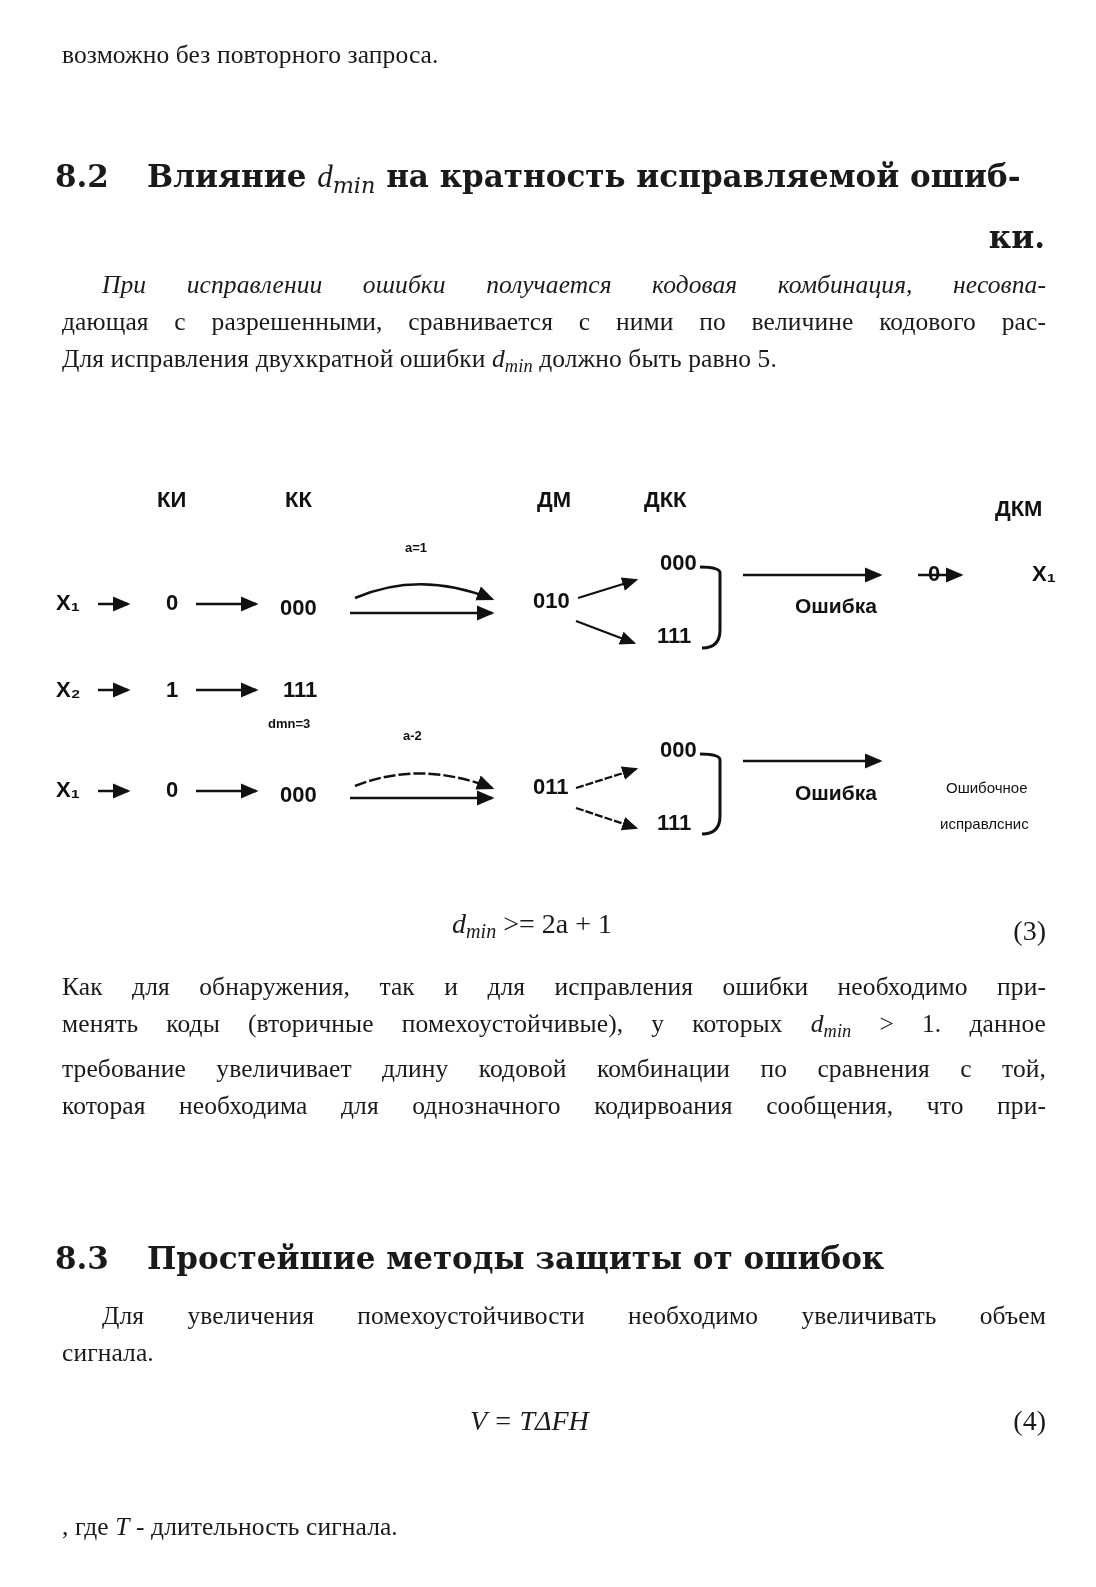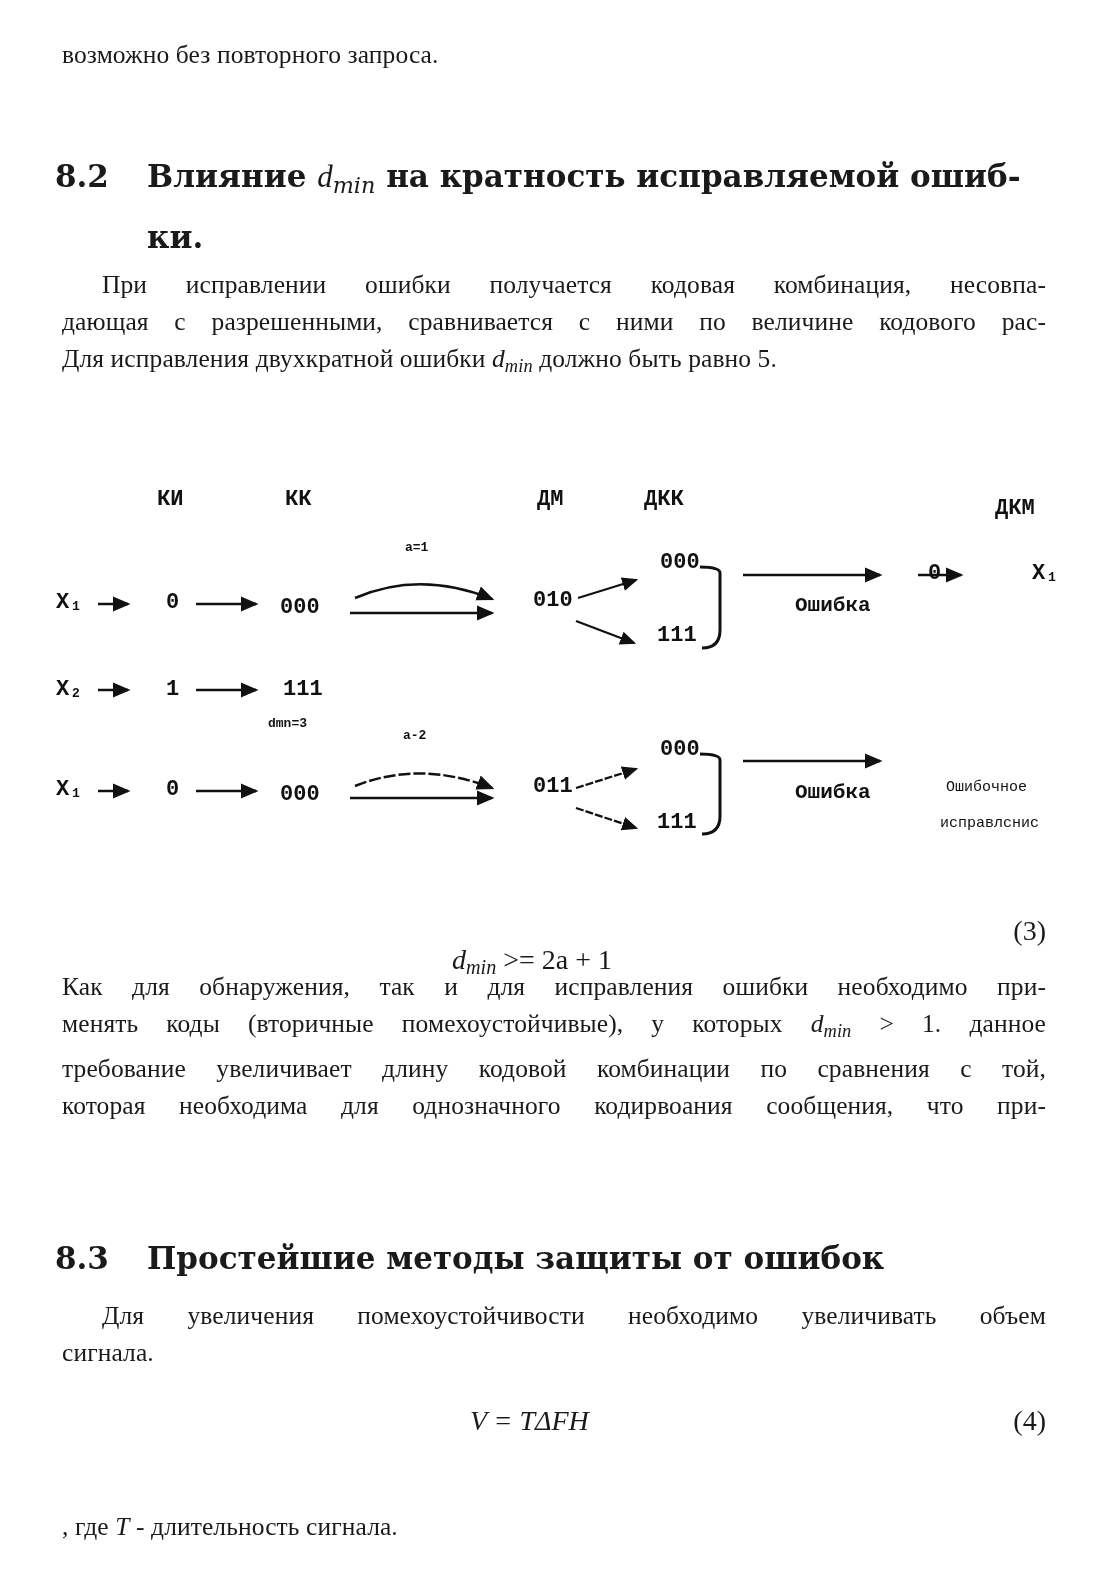--- a/index.html
+++ b/index.html
@@ -15,31 +15,31 @@
       letter-spacing: 0.1px;
     }
     .para .line { display: block; white-space: nowrap; text-align-last: justify; }
     .para .line.last { text-align-last: left; }
     .heading {
       position: absolute; left: 55px;
       font-family: "DejaVu Serif", "Liberation Serif", serif;
       font-weight: bold; font-size: 31px; line-height: 52px;
     }
     .heading .num { display: inline-block; width: 92px; }
-    .heading .cont { display: block; padding-left: 92px; }
+    .heading .cont { display: block; padding-left: 92px; text-align: right; }
     i.m { font-family: "Liberation Serif", serif; font-style: italic; }
     sub.m { font-size: 0.72em; font-style: italic; vertical-align: -0.25em; }
     .eq {
       position: absolute; font-family: "Liberation Serif", serif; font-size: 28px;
     }
     .eqnum {
       position: absolute; right: 50px; font-family: "Liberation Serif", serif; font-size: 28px;
     }
     .dg {
-      position: absolute; font-family: Liberation Mono, monospace;
+      position: absolute; font-family: Liberation Sans, sans-serif;
       font-weight: bold; font-size: 22px; color: #111;
       white-space: nowrap;
     }
     .dg.small { font-size: 13px; }
     .dg.label { font-weight: bold; font-size: 21px; }
     .dg.normal { font-weight: normal; font-size: 15px; }
     svg.diagram { position: absolute; left: 0; top: 0; }
   </style>
 </head>
 <body>
@@ -49,21 +49,21 @@
 </div>
 
 <div class="heading" style="top: 150px; width: 990px;">
   <span class="num">8.2</span><span>Влияние</span>
   <span style="font-weight: normal;"><i class="m">d</i><sub class="m">min</sub></span>
   <span>на кратность исправляемой ошиб-</span>
   <span class="cont">ки.</span>
 </div>
 
 <div class="para" style="top: 266px; left: 62px; width: 984px;">
-  <span class="line" style="padding-left: 40px;">При исправлении ошибки получается кодовая комбинация, несовпа-</span>
+  <span class="line" style="padding-left: 40px; font-style: italic;">При исправлении ошибки получается кодовая комбинация, несовпа-</span>
   <span class="line">дающая с разрешенными, сравнивается с ними по величине кодового рас-</span>
   <span class="line last">
     <span>Для исправления двухкратной ошибки</span>
     <i class="m">d</i><sub class="m">min</sub>
     <span>должно быть равно 5.</span>
   </span>
 </div>
 
 <div>
   <svg class="diagram" width="1096" height="880">
@@ -123,21 +123,21 @@
   <div class="dg" style="left:280px; top:782px;">000</div>
   <div class="dg small" style="left:403px; top:728px;">a-2</div>
   <div class="dg" style="left:533px; top:774px;">011</div>
   <div class="dg" style="left:660px; top:737px;">000</div>
   <div class="dg" style="left:657px; top:810px;">111</div>
   <div class="dg label" style="left:795px; top:781px;">Ошибка</div>
   <div class="dg normal" style="left:946px; top:779px;">Ошибочное</div>
   <div class="dg normal" style="left:940px; top:815px;">исправлснис</div>
 </div>
 
-<div class="eq" style="left: 452px; top: 944px;">
+<div class="eq" style="left: 452px; top: 908px;">
   <i class="m">d</i><sub class="m">min</sub>
   <span>&gt;= 2a + 1</span>
 </div>
 <div class="eqnum" style="top: 915px;">(3)</div>
 
 <div class="para" style="top: 968px;">
   <span class="line">Как для обнаружения, так и для исправления ошибки необходимо при-</span>
   <span class="line">
     <span>менять коды (вторичные помехоустойчивые), у которых</span>
     <i class="m">d</i><sub class="m">min</sub>

